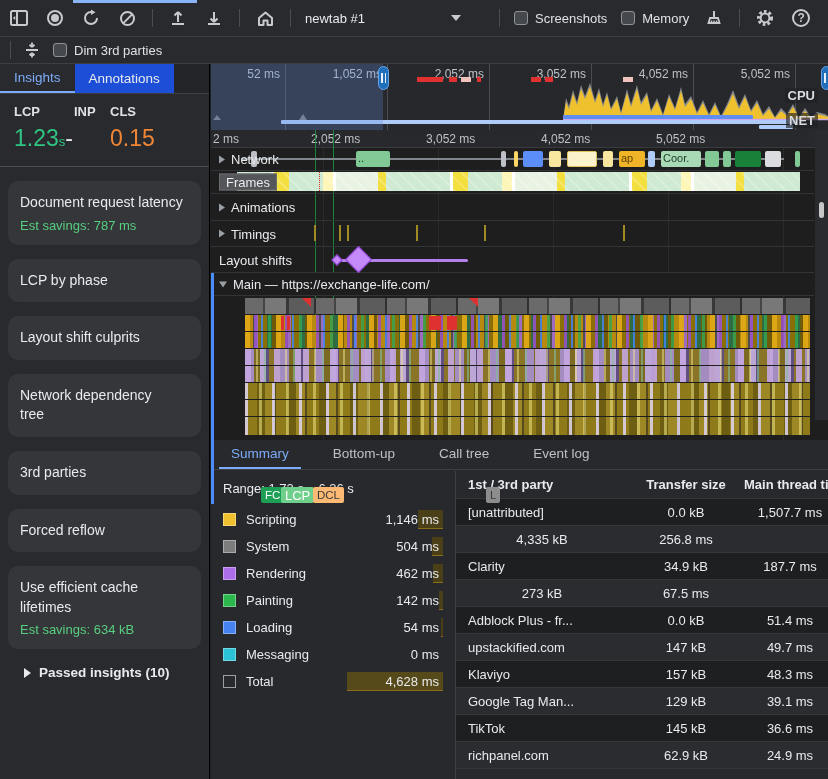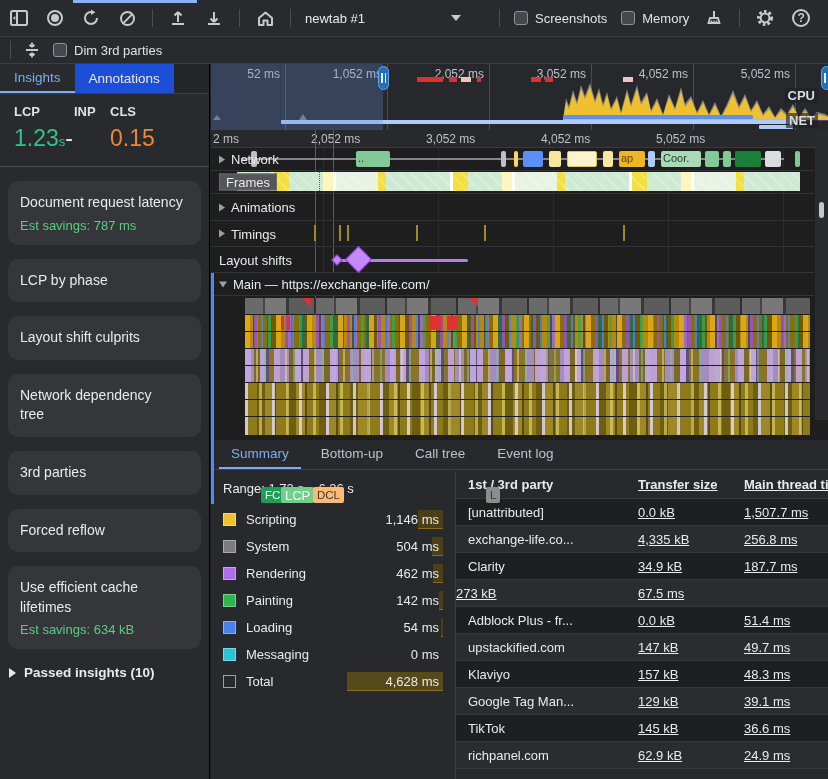--- a/index.html
+++ b/index.html
@@ -33,21 +33,21 @@
   .metric{display:flex;flex-direction:column;}
   .metric .ml{font-size:13px;color:#dfe1e5;font-weight:bold;margin-bottom:6px;}
   .metric .mv{font-size:23px;}
   .m-lcp{width:60px;} .m-inp{width:36px;} .m-cls{width:70px;}
   .side-div{height:1px;background:#4a4d51;margin:10px 0 4px;}
   .cards{padding:10px 8px;display:flex;flex-direction:column;gap:14px;}
   .card{background:#35363a;border-radius:10px;padding:12px 12px;cursor:pointer;}
   .card .ct{font-size:14px;color:#e8eaed;line-height:1.4;}
   .card .cs{font-size:13px;margin-top:5px;color:#57cf7f;}
   .card .cs:empty{display:none;margin:0;}
-  .passed{display:flex;align-items:center;gap:8px;padding:6px 9px;font-size:13.5px;font-weight:bold;color:#e8eaed;cursor:pointer;}
+  .passed{display:flex;align-items:center;gap:8px;padding:6px 24px;font-size:13.5px;font-weight:bold;color:#e8eaed;cursor:pointer;}
   .tri-r{width:0;height:0;border-top:5px solid transparent;border-bottom:5px solid transparent;border-left:7px solid #e8eaed;}
 
   
   .rpane{position:absolute;left:211px;top:64px;width:617px;height:715px;background:#1e1e1f;}
 
   
   .overview{position:absolute;left:0;top:0;width:617px;height:66px;background:#26282b;overflow:hidden;}
   .ov-tick{position:absolute;top:0;bottom:0;width:1px;background:#494c50;}
   .ov-lbl{position:absolute;top:3px;font-size:12px;color:#bdc1c6;transform:translateX(-100%);padding-right:5px;white-space:nowrap;}
   .ov-dim{position:absolute;left:0;top:0;width:172px;bottom:0;background:rgba(98,139,216,0.28);}
@@ -99,40 +99,40 @@
      repeating-linear-gradient(90deg,#8f7a1a 0 12px,#6e5e12 12px 20px,#9e8826 20px 29px,#574a1e 29px 31px);}
   .fa{top:19px;} .fb{top:36px;} .fc2{top:53px;} .fd{top:70px;} .fe{top:87px;} .ff{top:104px;} .fg{top:121px;height:18px;}
   .redtri{position:absolute;width:0;height:0;border-left:9px solid transparent;border-top:9px solid #e03131;}
   .redbar{position:absolute;height:14px;background:#e03131;top:20px;}
   .badge{position:absolute;bottom:1px;height:16px;padding:0 4px;font-size:11.5px;display:flex;align-items:center;border-radius:2px;z-index:5;}
   .scrollbar-v{position:absolute;right:0;top:66px;width:13px;height:290px;background:#2a2b2e;}
   .thumb{position:absolute;right:4px;top:72px;width:5px;height:16px;background:#c7c7c7;border-radius:3px;}
 
   
   .bpane{position:absolute;left:211px;top:440px;width:617px;height:339px;background:#28292c;}
-  .btabs{display:flex;height:30px;border-bottom:1px solid #3c4043;align-items:stretch;padding-left:8px;gap:8px;}
+  .btabs{display:flex;height:30px;border-bottom:1px solid #3c4043;align-items:stretch;padding-left:8px;gap:20px;}
   .btab{display:flex;align-items:center;padding:0 12px;font-size:13.5px;color:#bdc1c6;cursor:pointer;border-bottom:2px solid transparent;}
   .btab.active{color:#7cacf8;border-bottom:2px solid #7cacf8;}
   .bbody{position:absolute;left:0;top:31px;right:0;bottom:0;display:flex;}
   .summary-col{width:245px;padding:10px 12px;border-right:1px solid #3c4043;}
   .range{font-size:13px;color:#e8eaed;margin-bottom:10px;}
   .lrow{display:flex;align-items:center;height:27px;gap:10px;}
   .swatch{width:13px;height:13px;border:1px solid rgba(255,255,255,.35);flex:0 0 auto;}
   .llabel{font-size:13px;color:#e8eaed;}
   .lval{margin-left:auto;position:relative;width:96px;height:19px;}
   .lbar{position:absolute;right:0;top:0;height:100%;background:#4a3f16;border-bottom:1px solid #8a6d1a;}
   .lnum{position:absolute;right:4px;top:2px;font-size:13px;color:#e8eaed;white-space:nowrap;}
   .tablewrap{flex:1;overflow:hidden;position:relative;}
   .ptable{width:390px;}
   .prow{display:grid;grid-template-columns:182px 106px 102px;height:27px;align-items:center;border-bottom:1px solid #36373a;}
   .prow.head{height:28px;font-weight:bold;background:#28292c;}
   .prow:not(.head):nth-child(odd){background:#2b2c2f;}
   .prow:not(.head):nth-child(even){background:#1e1f21;}
   .pc0{padding-left:12px;white-space:nowrap;overflow:hidden;}
-  .pc1,.pc2{text-align:left;padding-right:10px;white-space:nowrap;text-decoration:underline;}
+  .pc1,.pc2{text-align:center;padding-right:10px;white-space:nowrap;}
   .green{color:#2fc584;} .orange{color:#ef8636;} .white{color:#e8eaed;}
   .savings{color:#57cf7f;}
 </style>
 </head>
 <body>
 
 <div id="stage">
 
   <div class="tabstrip"></div>
 
@@ -518,21 +518,20 @@
             <span class="pc0">1st / 3rd party</span>
             <span class="pc1">Transfer size</span>
             <span class="pc2">Main thread time</span>
           </div>
           <div class="prow">
             <span class="pc0">[unattributed]</span>
               <span class="pc1">0.0 kB</span>
               <span class="pc2">1,507.7 ms</span>
           </div>
           <div class="prow">
-            <span class="pc0">exchange-life.co...</span>
               <span class="pc1">4,335 kB</span>
               <span class="pc2">256.8 ms</span>
           </div>
           <div class="prow">
             <span class="pc0">Clarity</span>
               <span class="pc1">34.9 kB</span>
               <span class="pc2">187.7 ms</span>
           </div>
           <div class="prow">
               <span class="pc1">273 kB</span>

